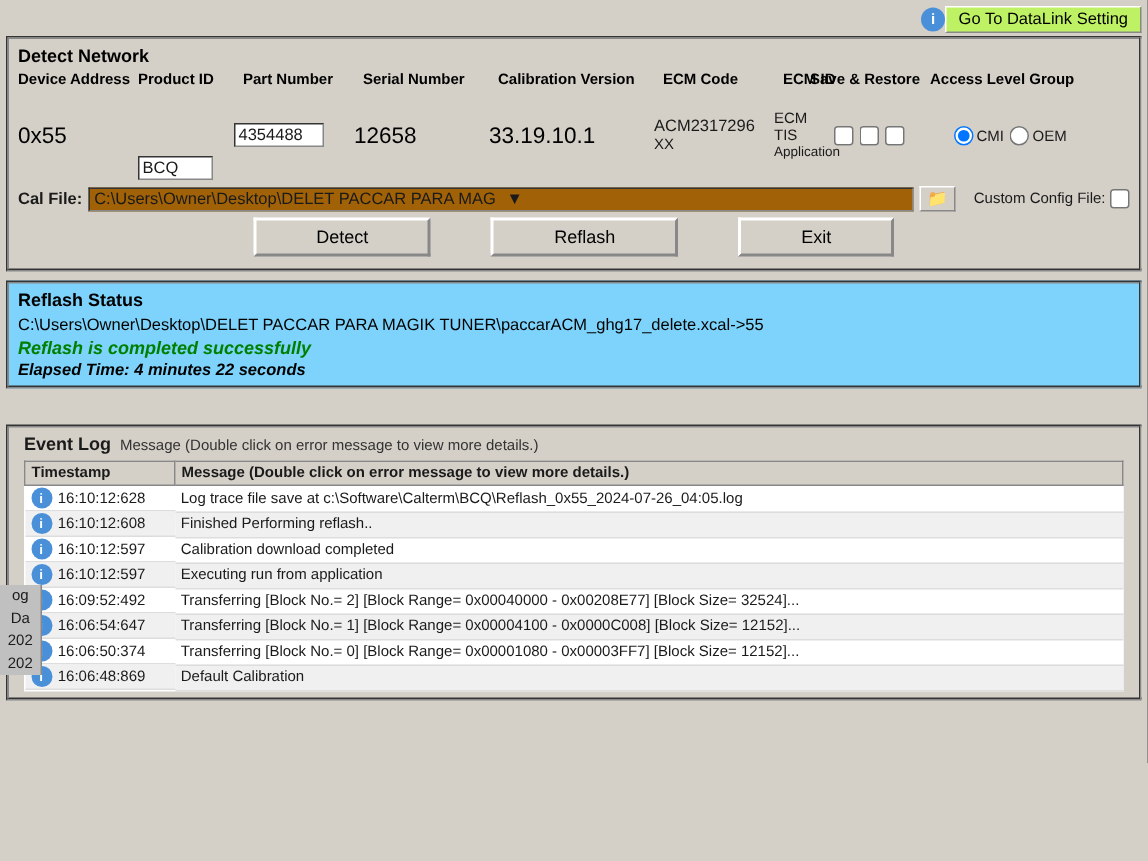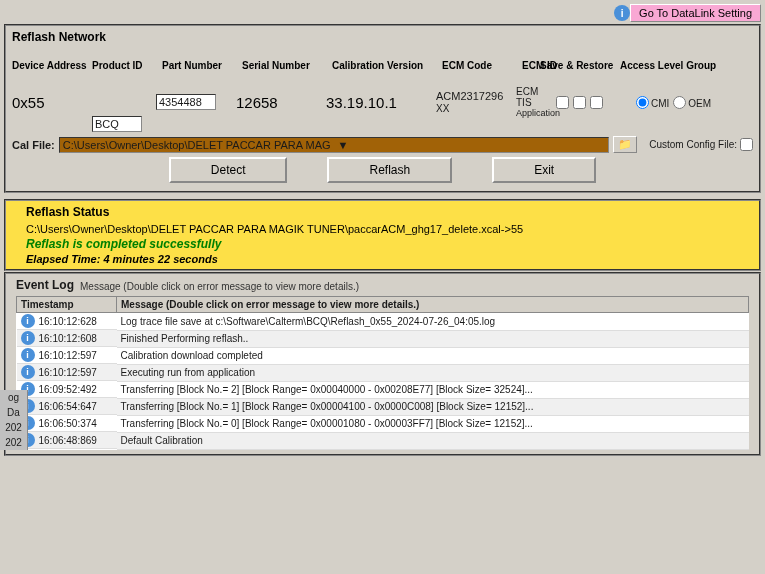--- a/index.html
+++ b/index.html
@@ -14,21 +14,21 @@
     }
 
     .main-container {
       background: #d4d0c8;
       width: 765px;
       height: 574px;
       padding: 4px;
       position: relative;
     }
     .datalink-btn {
-      background: #f9a8d4;
+      background: #bef264;
       border: 1px solid #888;
       border-top-color: #fff;
       border-left-color: #fff;
       padding: 2px 8px;
       font-size: 11px;
       cursor: pointer;
     }
 
     
     .panel {
@@ -100,23 +100,23 @@
       padding: 4px 40px;
       font-size: 12px;
       cursor: pointer;
       min-width: 100px;
       text-align: center;
     }
 
     
     .reflash-status {
       border: 2px groove #888;
-      background: #fde047;
-      padding: 4px 20px;
-      margin-bottom: 1px;
+      background: #7dd3fc;
+      padding: 4px 6px;
+      margin-bottom: 24px;
     }
 
     .reflash-path {
       font-size: 11px;
       color: #000;
       margin-bottom: 2px;
     }
 
     .reflash-success {
       color: #008000;
@@ -232,32 +232,32 @@
 <body>
 
 <div class="main-container">
 
   <div class="top-section">
     <span class="top-info-icon">i</span>
     <button class="datalink-btn">Go To DataLink Setting</button>
   </div>
 
   <div class="panel">
-    <div class="panel-title">Reflash Network</div>
+    <div class="panel-title">Detect Network</div>
 
     <div style="display:flex; gap:0; align-items:flex-end; margin-bottom:1px;">
       <div style="width:80px;" class="col-header">Device Address</div>
       <div style="width:70px;" class="col-header">Product ID</div>
       <div style="width:80px;" class="col-header">Part Number</div>
       <div style="width:90px;" class="col-header">Serial Number</div>
       <div style="width:110px;" class="col-header">Calibration Version</div>
       <div style="width:80px;" class="col-header">ECM Code</div>
       <div style="width:18px;" class="col-header">ECM ID</div>
       <div style="width:80px;" class="col-header">Save &amp; Restore</div>
-      <div style="width:80px;margin-top:12px;" class="col-header">Access Level Group</div>
+      <div style="width:80px;" class="col-header">Access Level Group</div>
     </div>
 
     <div style="display:flex; gap:0; align-items:center; margin-bottom:4px;">
       <div style="width:80px;" class="value-cell">0x55</div>
       <div style="width:64px;margin-top:44px;">
         <span class="small-input" style="display:inline-block; min-width:50px;">BCQ</span>
       </div>
       <div style="width:80px;">
         <span class="small-input" style="display:inline-block; min-width:60px;">4354488</span>
       </div>

